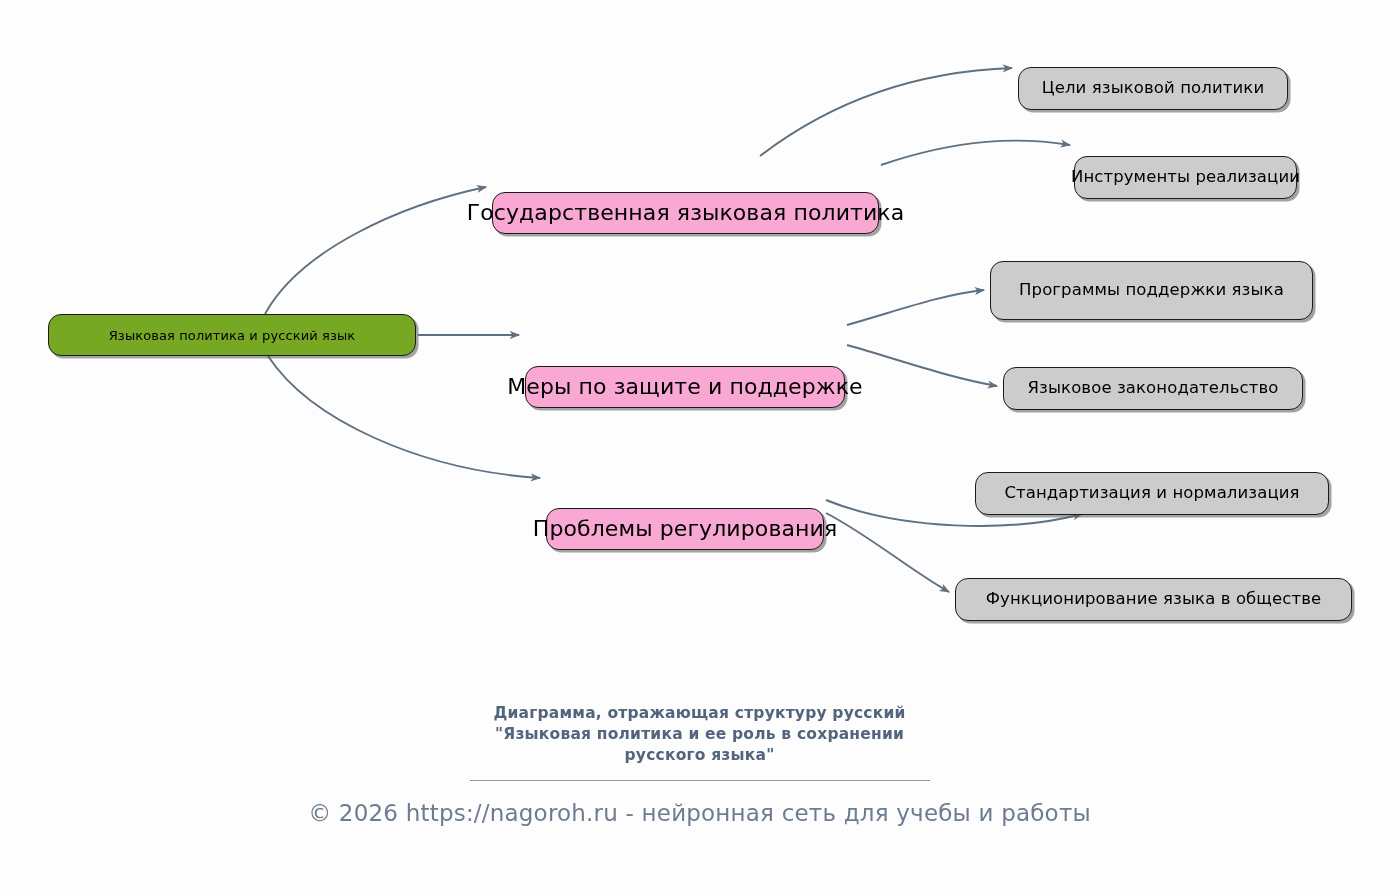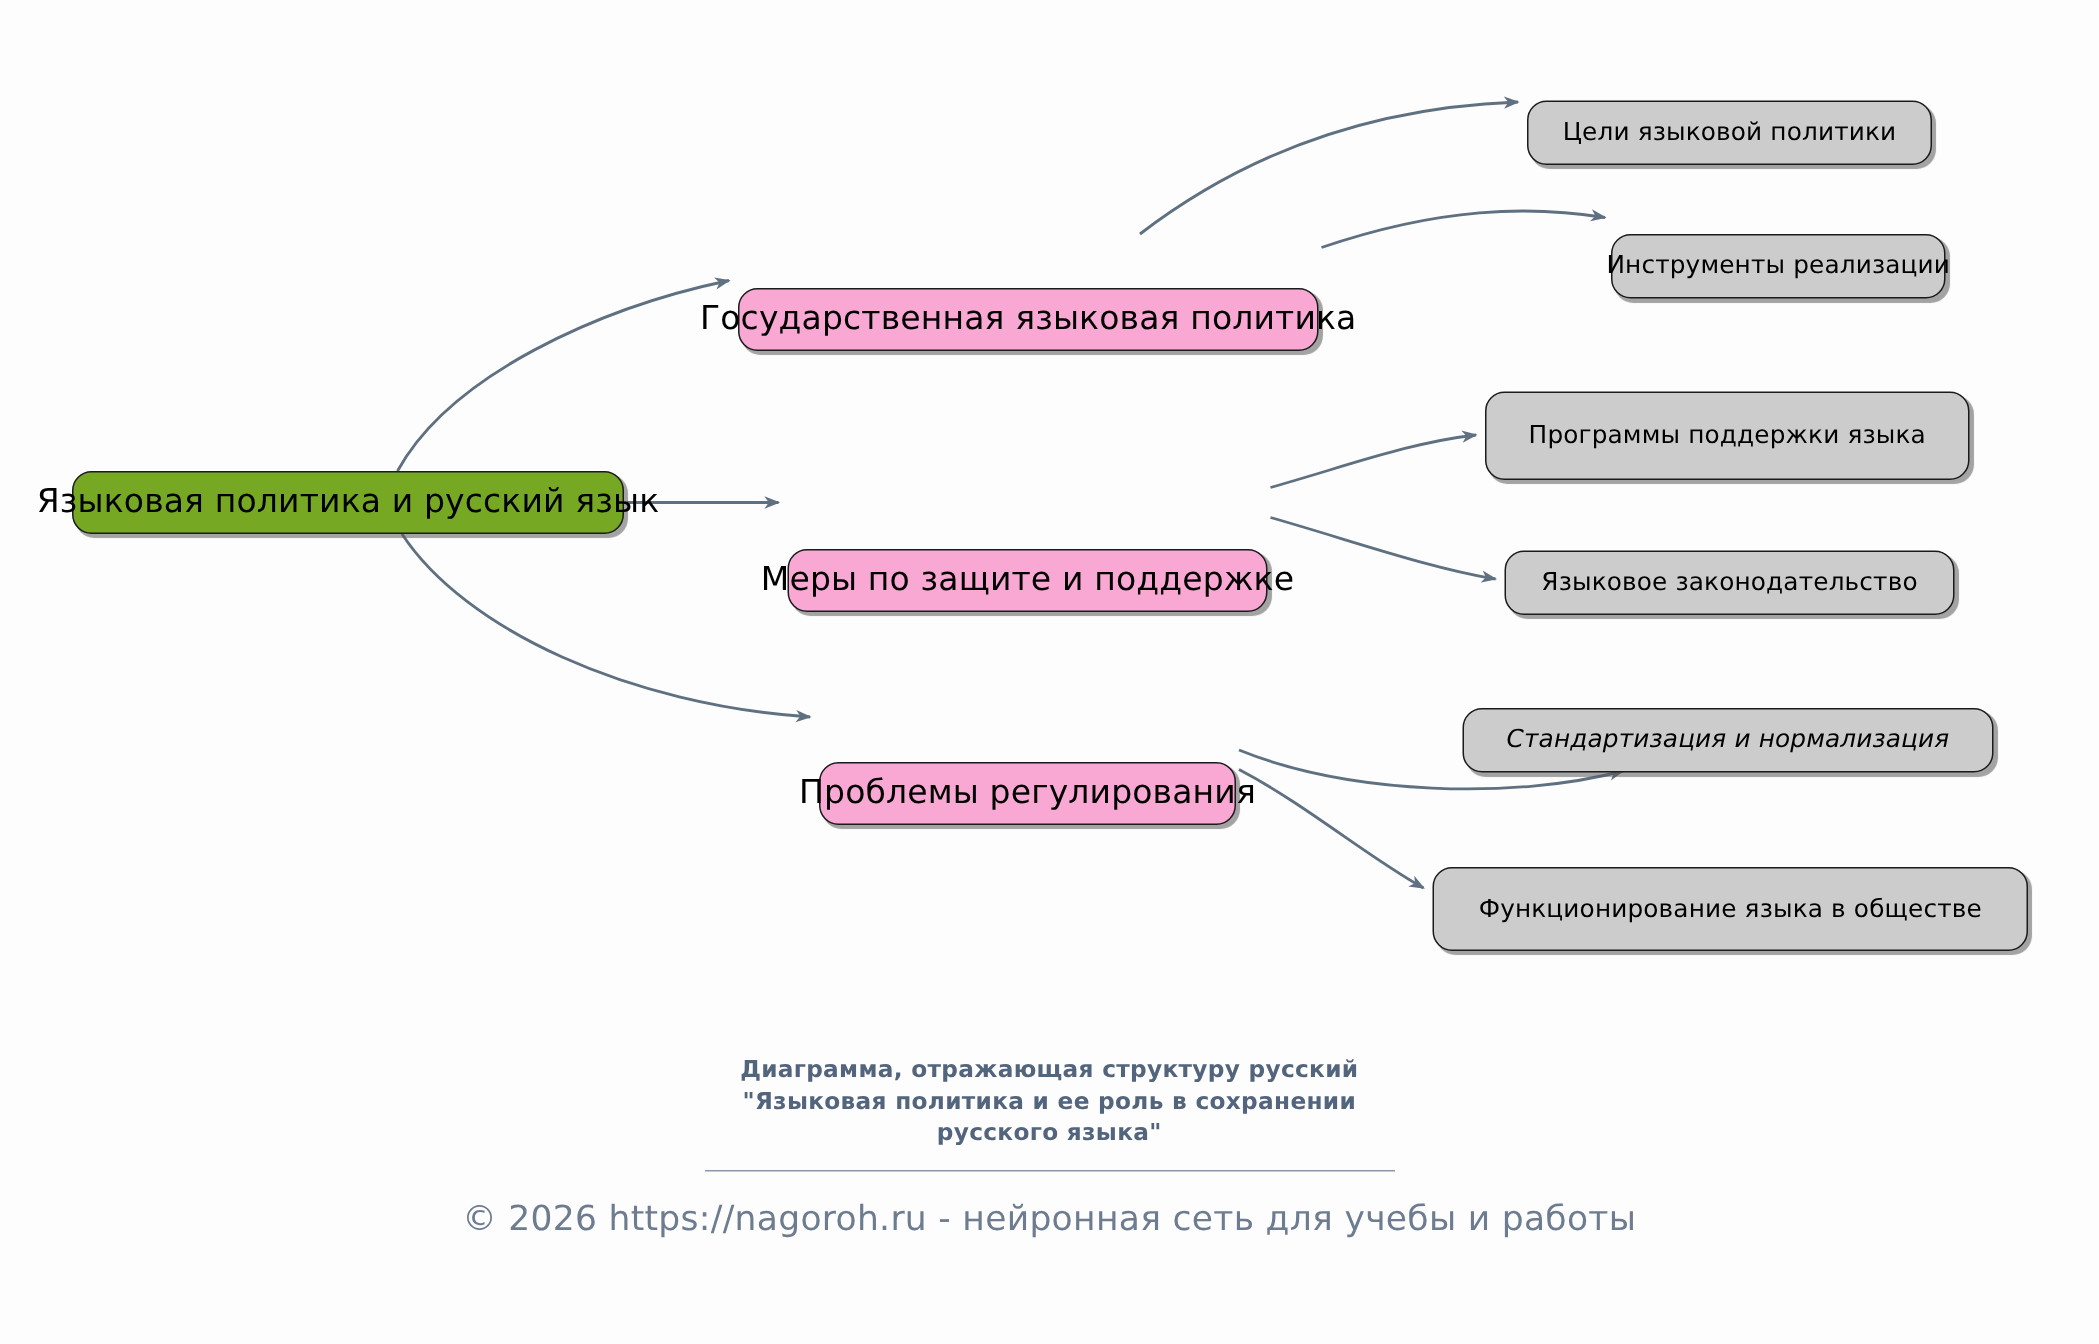--- a/index.html
+++ b/index.html
@@ -36,21 +36,21 @@
     justify-content: center;
     border-radius: 13px;
     border: 1.6px solid #1b1b1b;
     box-shadow: 2.5px 2.5px 0.5px rgba(90, 90, 90, 0.55);
     color: #000000;
     white-space: nowrap;
     letter-spacing: 0.1px;
   }
   .node-root {
     background: #76a823;
-    font-size: 22px;
+    font-size: 13px;
   }
   .node-branch {
     background: #f9a8d4;
     font-size: 22px;
     margin-top: 36px;
   }
   .node-leaf {
     background: #cccccc;
     font-size: 16.5px;
   }
@@ -134,24 +134,24 @@
       </div>
       <div class="node node-leaf" style="left: 990px; top: 261px; width: 323px; height: 59px;">
         <span class="node-label">Программы поддержки языка</span>
       </div>
       <div class="node node-leaf" style="left: 1003px; top: 367px; width: 300px; height: 43px; align-items: center;">
         <span class="node-label">Языковое законодательство</span>
       </div>
       <div class="node node-branch" style="left: 546px; top: 472px; width: 278px; height: 42px;">
         <span class="node-label">Проблемы регулирования</span>
       </div>
-      <div class="node node-leaf" style="left: 975px; top: 472px; width: 354px; height: 43px; font-style: italic;">
+      <div class="node node-leaf" style="left: 975px; top: 472px; width: 354px; height: 43px;">
         <span class="node-label">Стандартизация и нормализация</span>
       </div>
-      <div class="node node-leaf" style="left: 955px; top: 578px; width: 397px; height: 56px;">
+      <div class="node node-leaf" style="left: 955px; top: 578px; width: 397px; height: 43px;">
         <span class="node-label">Функционирование языка в обществе</span>
       </div>
     </div>
 
   <div id="caption">
     <div class="caption-line">Диаграмма, отражающая структуру русский</div>
     <div class="caption-line">"Языковая политика и ее роль в сохранении</div>
     <div class="caption-line">русского языка"</div>
     <div id="caption-rule"></div>
   </div>

